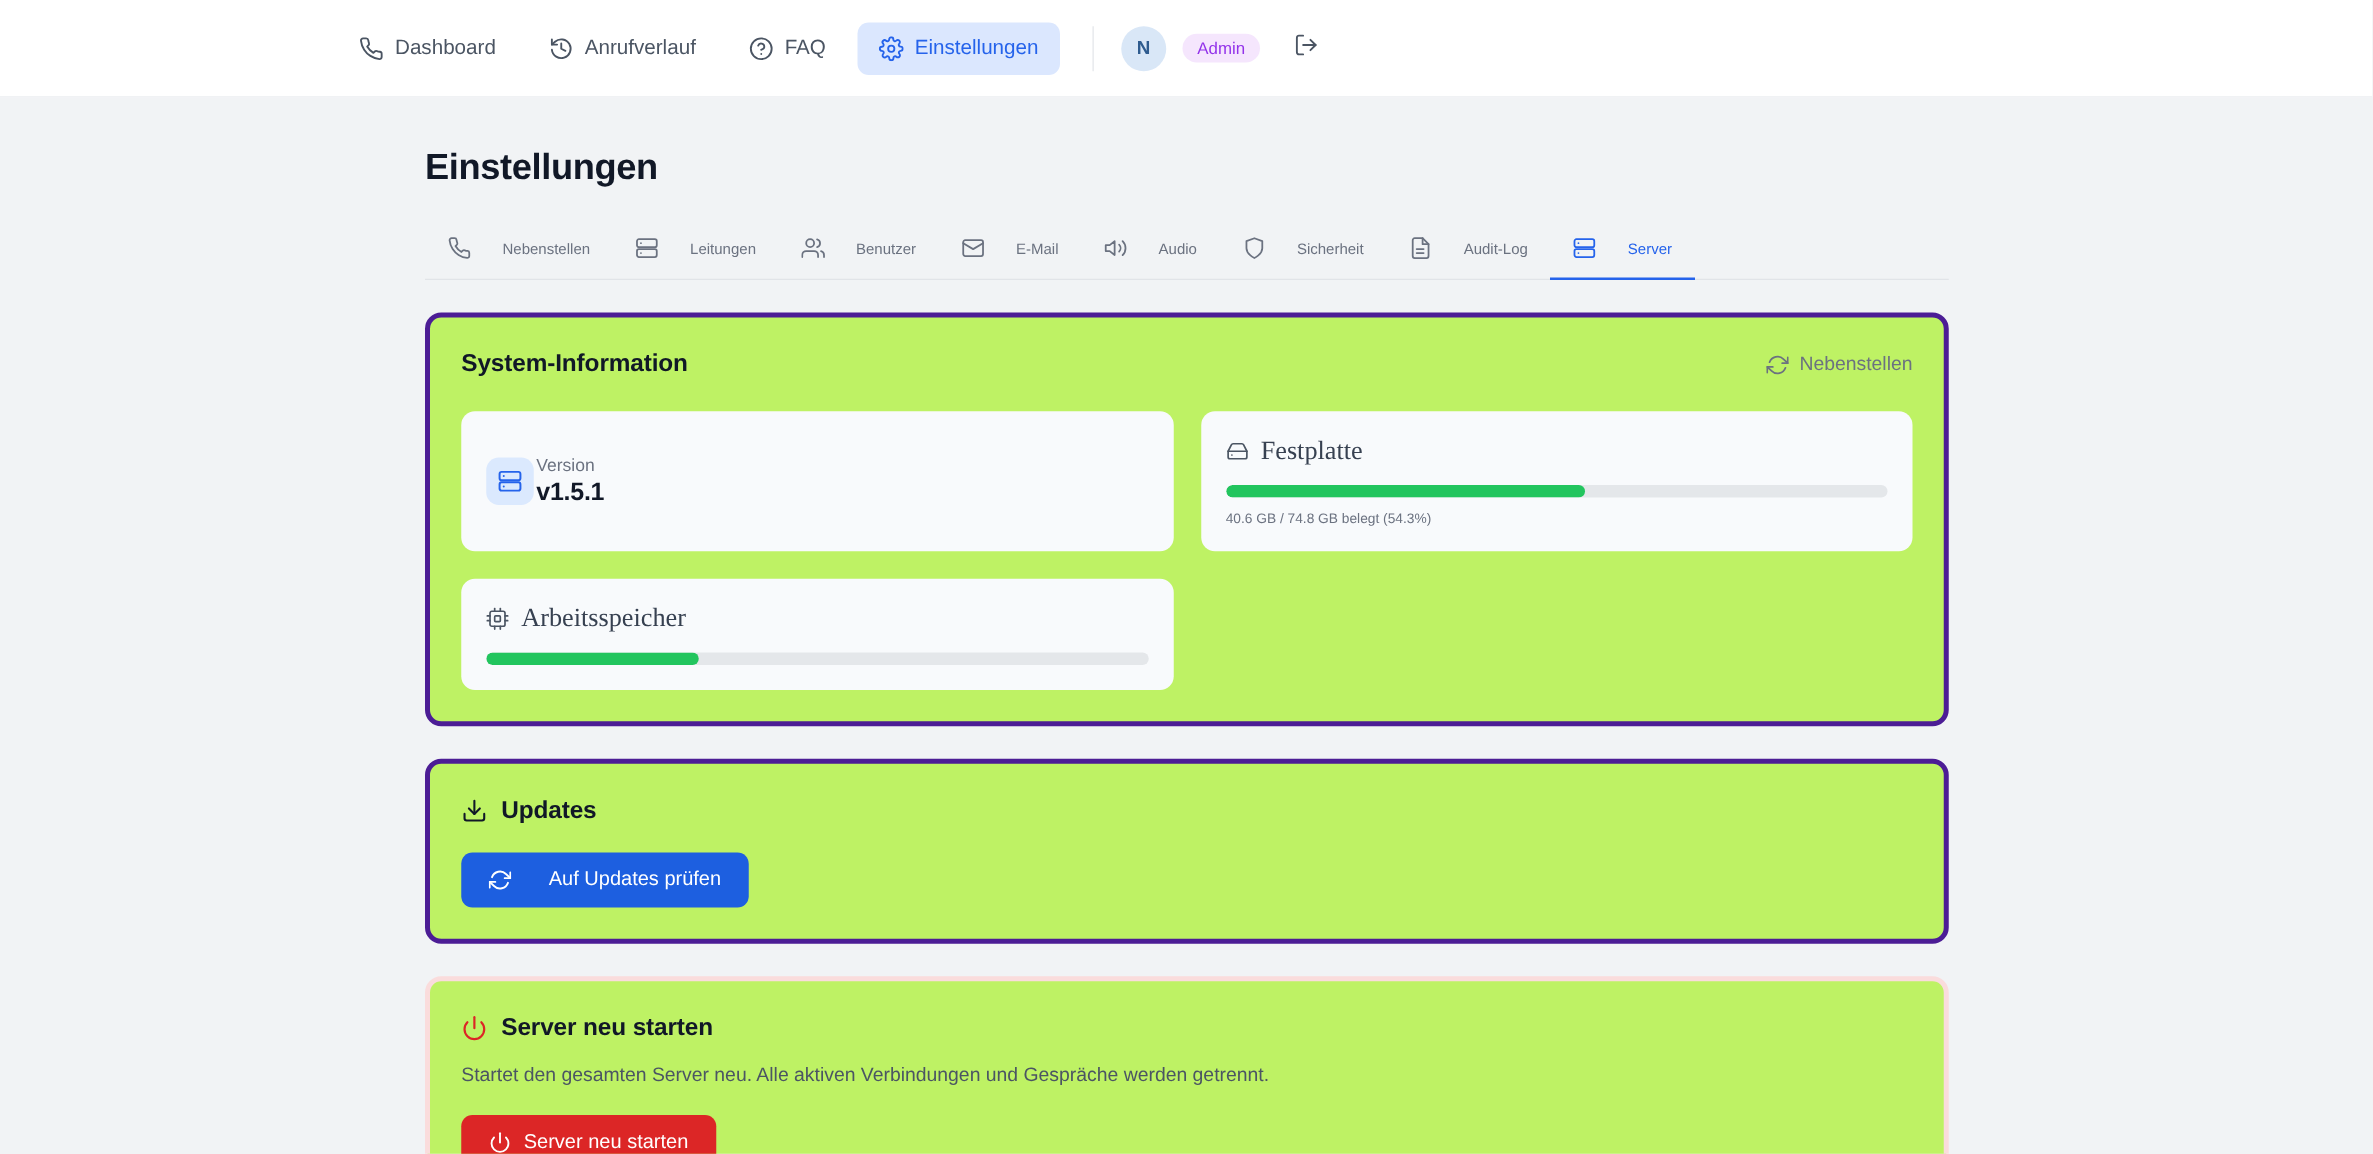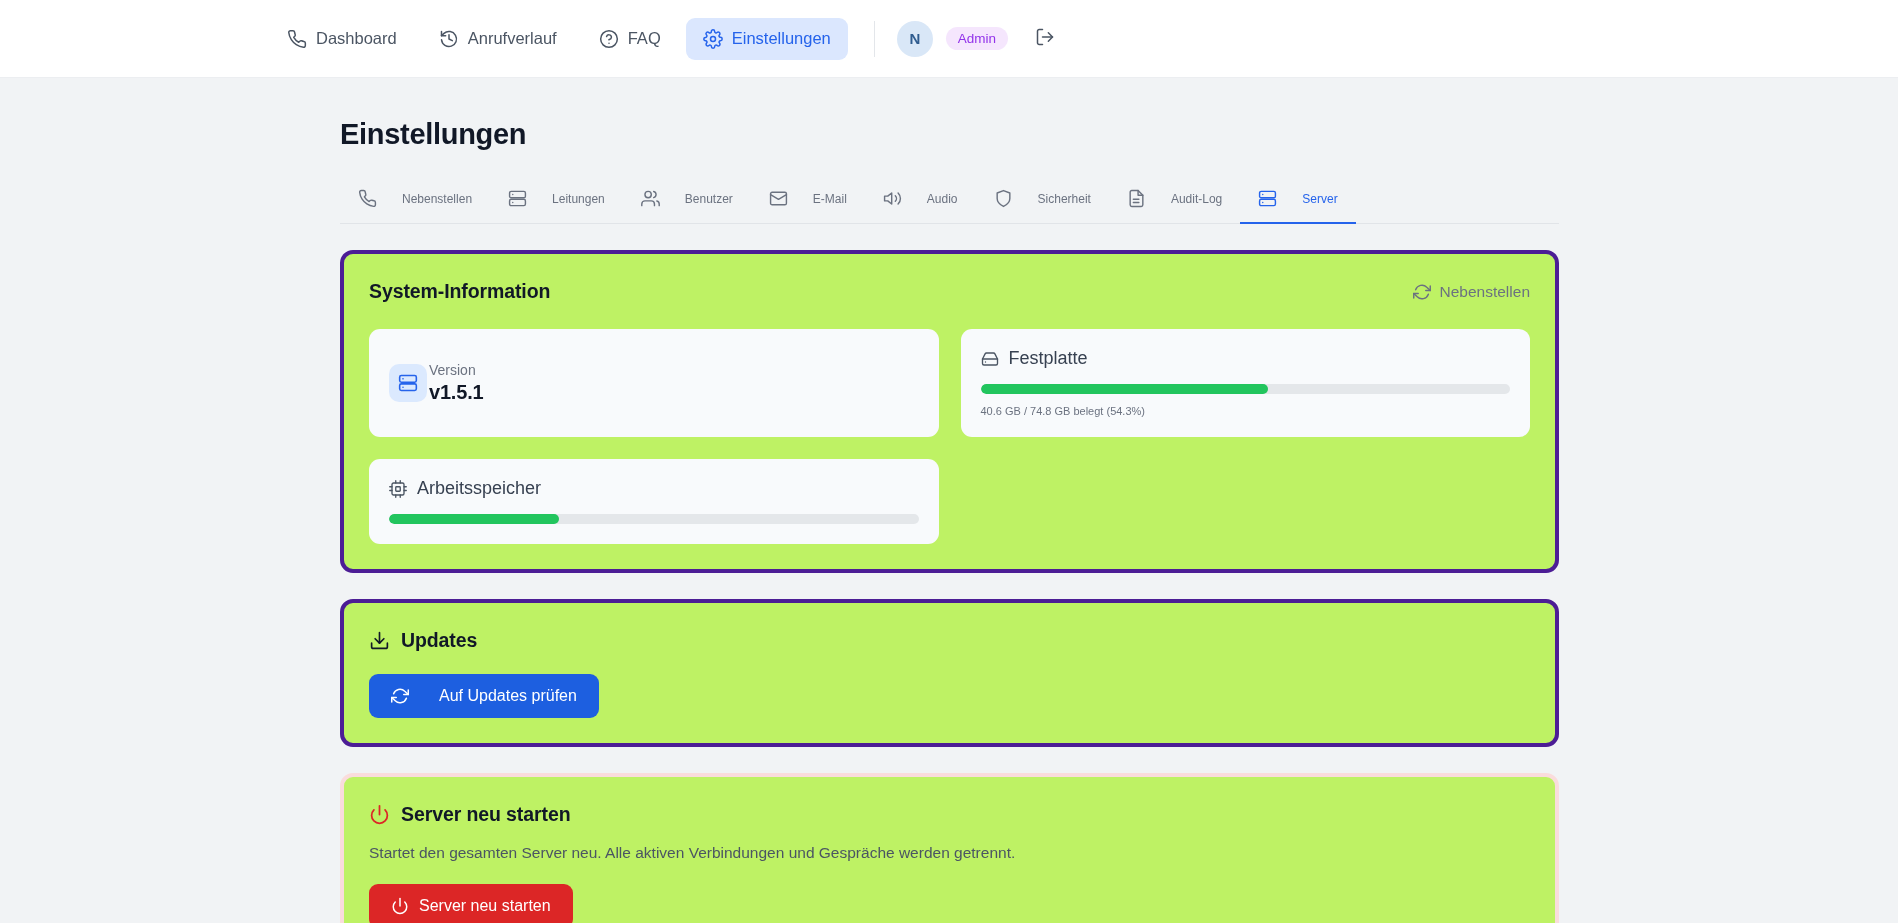--- a/index.html
+++ b/index.html
@@ -226,23 +226,24 @@
 
   .meter-tile {
     background: #f8fafc;
     border-radius: 11px;
     padding: 19px 20px 20px 20px;
   }
   .meter-head {
     display: flex;
     align-items: center;
     gap: 10px;
-    font-size: 18px;
+    font-size: 21px;
     font-weight: 500;
     color: #374151;
+    font-family: Liberation Serif, serif;
   }
   .meter-head svg { width: 18px; height: 18px; display: block; color:#4b5563; }
   .meter-track {
     height: 10px;
     background: #e4e7ea;
     border-radius: 999px;
     margin-top: 15px;
     overflow: hidden;
   }
   .meter-fill {

